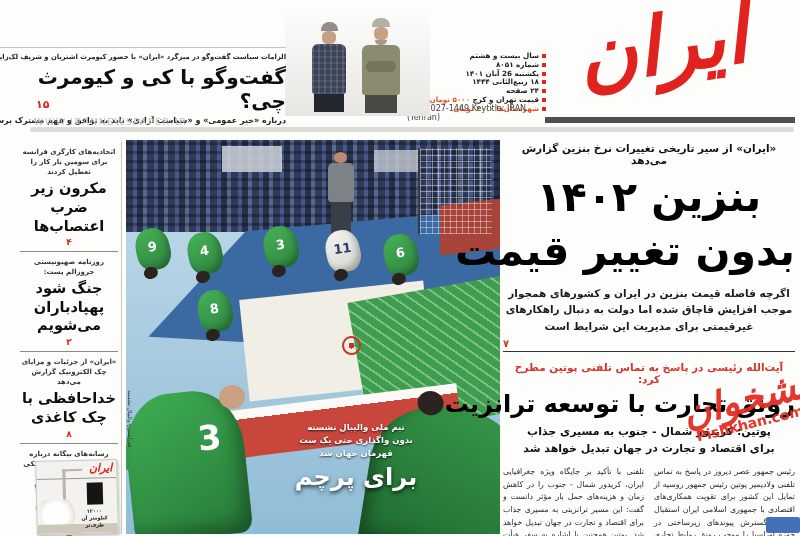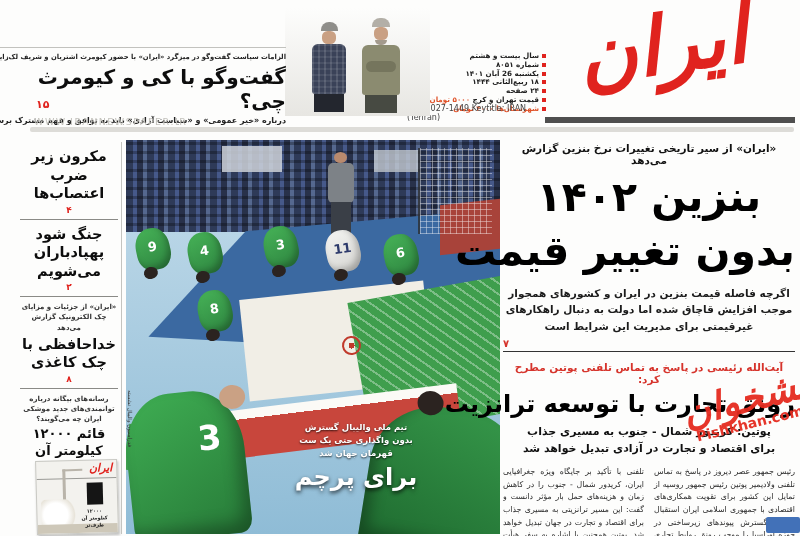--- a/index.html
+++ b/index.html
@@ -189,24 +189,26 @@
     <div class="tl-kicker">الزامات سیاست گفت‌وگو در میزگرد «ایران» با حضور کیومرث اشتریان و شریف لک‌زایی</div>
     <div class="tl-head">گفت‌وگو با کی و کیومرث چی؟</div>
     <div class="tl-deck">درباره «خیر عمومی» و «سیاست آزادی» باید به توافق و فهم مشترک برسیم</div>
   </div>
   <div class="abs tl-page">۱۵</div>
   <div class="abs website">WWW.IRANNEWSPAPER.IR</div>
   <div class="abs band"></div>
 
   <div class="abs sidebar">
     <div class="s-item">
+      <div class="s-kicker">اتحادیه‌های کارگری فرانسه برای سومین بار کار را تعطیل کردند</div>
       <div class="s-head">مکرون زیر ضرب اعتصاب‌ها</div>
       <div class="s-page">۴</div>
     </div>
     <div class="s-item">
+      <div class="s-kicker">روزنامه صهیونیستی جروزالم پست:</div>
       <div class="s-head">جنگ شود پهپادباران می‌شویم</div>
       <div class="s-page">۲</div>
     </div>
     <div class="s-item">
       <div class="s-kicker">«ایران» از جزئیات و مزایای چک الکترونیک گزارش می‌دهد</div>
       <div class="s-head">خداحافظی با چک کاغذی</div>
       <div class="s-page">۸</div>
     </div>
     <div class="s-item">
       <div class="s-kicker">رسانه‌های بیگانه درباره توانمندی‌های جدید موشکی ایران چه می‌گویند؟</div>
@@ -273,42 +275,42 @@
 
     <div class="fg-left">
       <span class="num">3</span>
       <span class="head"></span>
     </div>
     <div class="fg-right">
       <span class="head"></span>
     </div>
 
     <div class="photo-cap">
-      <div class="cap-line">تیم ملی والیبال گسترش</div>
+      <div class="cap-line">تیم ملی والیبال نشسته</div>
       <div class="cap-line">بدون واگذاری حتی یک ست</div>
       <div class="cap-line">قهرمان جهان شد</div>
       <div class="cap-head">برای پرچم</div>
     </div>
     <div class="credit">فدراسیون والیبال نشسته</div>
   </div>
 
   <div class="abs main-story">
     <div class="m-kicker">«ایران» از سیر تاریخی تغییرات نرخ بنزین گزارش می‌دهد</div>
     <div class="m-head">بنزین ۱۴۰۲</div>
     <div class="m-head">بدون تغییر قیمت</div>
     <div class="m-deck">اگرچه فاصله قیمت بنزین در ایران و کشورهای همجوار موجب افزایش قاچاق شده اما دولت به دنبال راهکارهای غیرقیمتی برای مدیریت این شرایط است</div>
     <div class="m-page">۷</div>
     <div class="m-div"></div>
 
     <div>
       <div class="s2-kicker">آیت‌الله رئیسی در پاسخ به تماس تلفنی پوتین مطرح کرد:</div>
       <div class="s2-head">رونق تجارت با توسعه ترانزیت</div>
       <div class="s2-deck">
         <div>پوتین: کریدور شمال - جنوب به مسیری جذاب</div>
-        <div>برای اقتصاد و تجارت در آزادی تبدیل خواهد شد</div>
+        <div>برای اقتصاد و تجارت در جهان تبدیل خواهد شد</div>
       </div>
       <div class="s2-body">
         <div class="s2-col">رئیس جمهور عصر دیروز در پاسخ به تماس تلفنی ولادیمیر پوتین رئیس جمهور روسیه از تمایل این کشور برای تقویت همکاری‌های اقتصادی با جمهوری اسلامی ایران استقبال کرد و گسترش پیوندهای زیرساختی در حوزه اوراسیا را موجب رونق روابط تجاری و همکاری‌های اقتصادی در منطقه دانست. آیت‌الله رئیسی با اشاره به افزایش رفت و آمدهای دیپلماتیک و اقتصادی میان دو کشور، رایزنی‌های سیاسی و اقتصادی را در ارتقای سطح روابط و تقویت همکاری‌های فیمابین حائز اهمیت دانست. ولادیمیر پوتین رئیس جمهور روسیه نیز در این مکالمه</div>
         <div class="s2-col">تلفنی با تأکید بر جایگاه ویژه جغرافیایی ایران، کریدور شمال - جنوب را در کاهش زمان و هزینه‌های حمل بار مؤثر دانست و گفت: این مسیر ترانزیتی به مسیری جذاب برای اقتصاد و تجارت در جهان تبدیل خواهد شد. پوتین همچنین با اشاره به سفر هیأت ۱۰۰ نفره تجاری روسیه به تهران به عنوان سفر سومین هیأت بزرگ اقتصادی روسی به ایران خاطرنشان کرد: ایران و روسیه ظرفیت‌ها و زمینه‌های فراوانی برای گسترش تعاملات با یکدیگر دارند. رئیس جمهور روسیه با اشاره به حادثه تروریستی شیراز یک بار دیگر با دولت و ملت ایران ابراز همدردی و تروریسم را در هر شکلی محکوم کرد.</div>
       </div>
     </div>
   </div>
 
   <div class="abs wm">
     <div class="wm-fa">پیشخوان</div>

